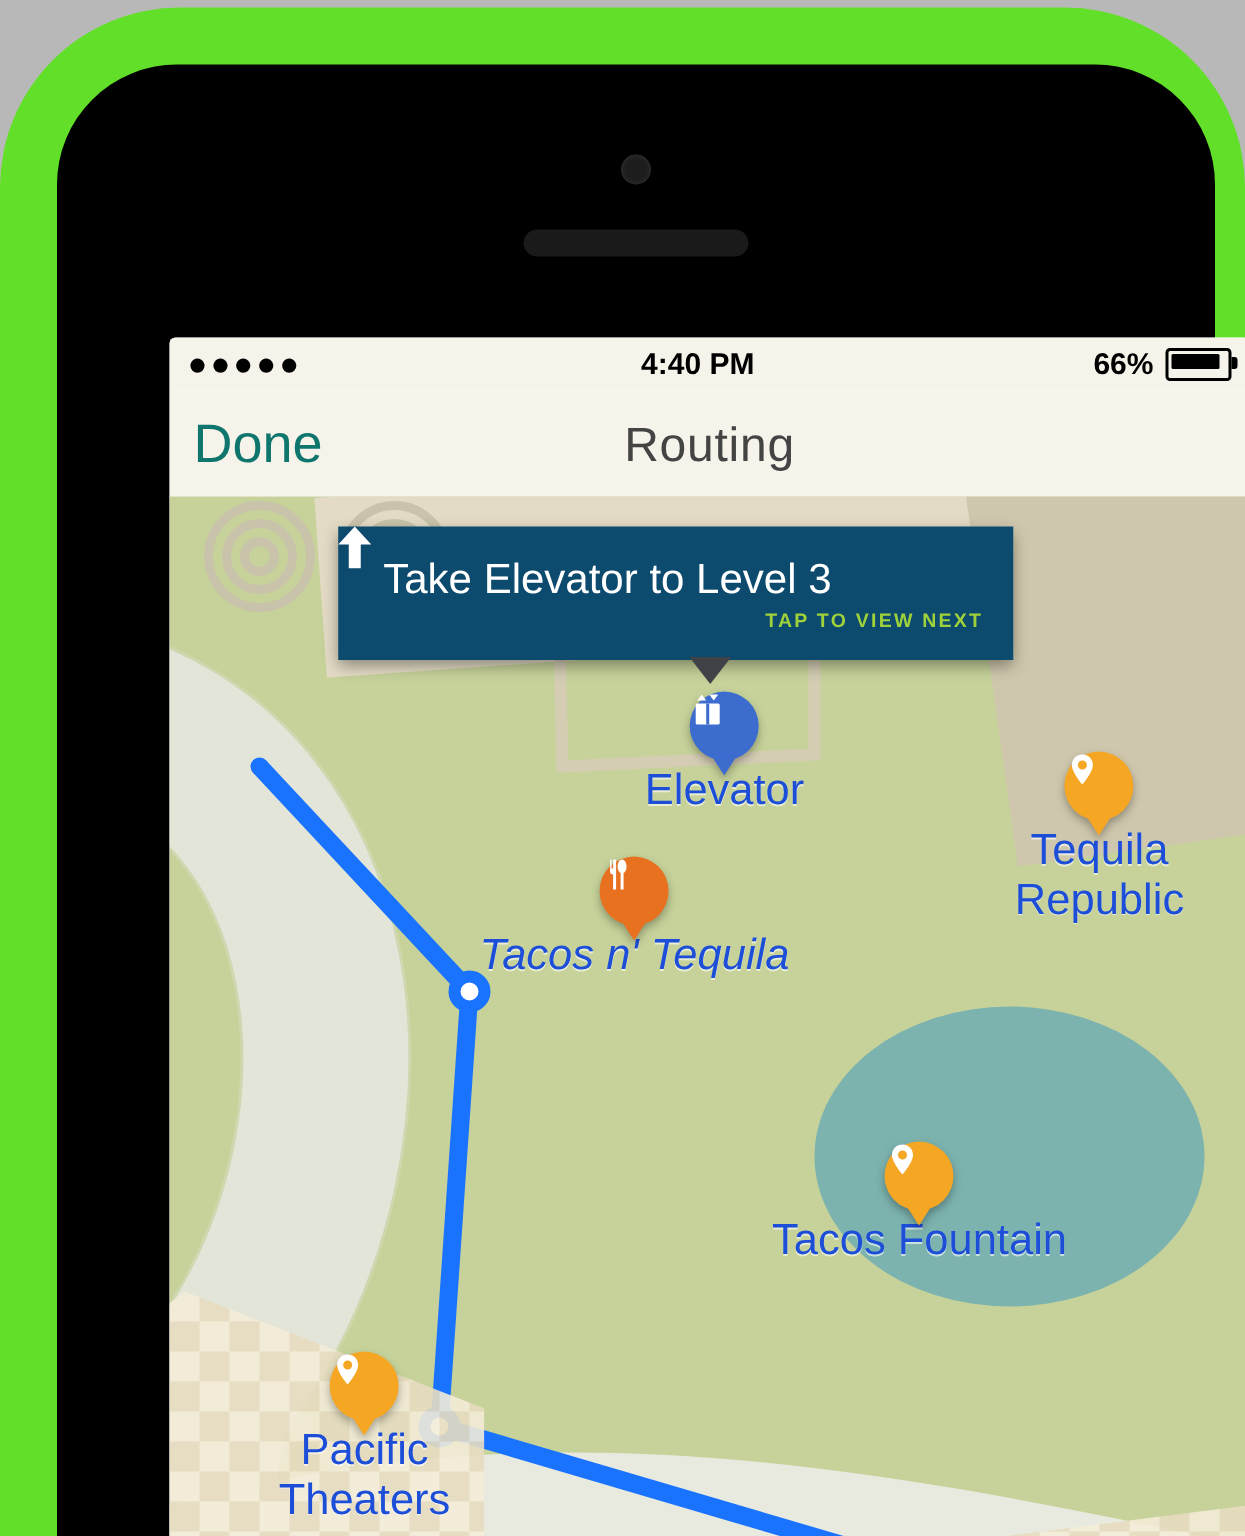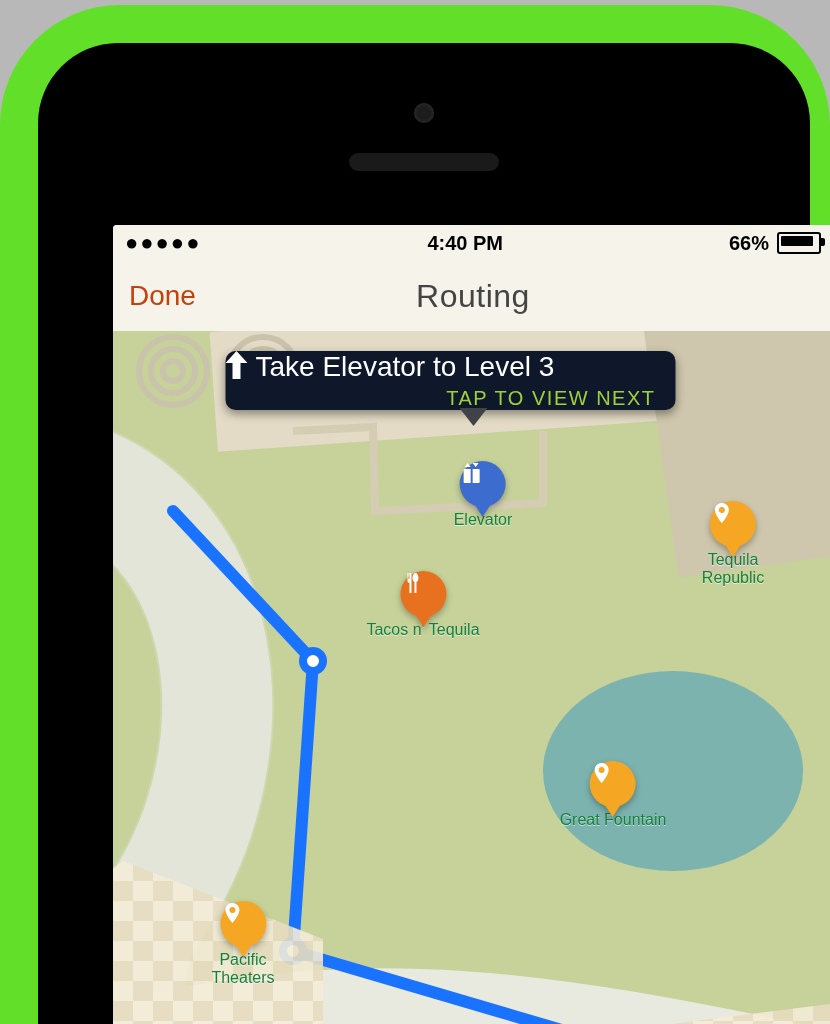--- a/index.html
+++ b/index.html
@@ -13,45 +13,45 @@
   
   .statusbar { position:absolute; left:0; top:0; right:0; height:36px; background:#f6f3ea; display:flex; align-items:center; justify-content:space-between; padding:0 12px; font-size:20px; font-weight:600; color:#000; }
   .sb-left, .sb-right { display:flex; align-items:center; gap:8px; }
   .sb-dots { letter-spacing:2px; font-size:22px; }
   .battery { display:inline-block; width:40px; height:18px; border:2px solid #000; border-radius:3px; position:relative; }
   .battery::after { content:""; position:absolute; right:-6px; top:4px; width:4px; height:8px; background:#000; border-radius:0 2px 2px 0; }
   .battery i { display:block; margin:2px; height:10px; background:#000; border-radius:1px; width:32px; }
 
   
   .navbar { position:absolute; left:0; top:36px; right:0; height:70px; background:#f6f3ea; border-bottom:1px solid #d6d2c6; }
-  .nav-done { position:absolute; left:16px; top:0; height:70px; line-height:70px; font-size:28px; color:#c2410c; }
+  .nav-done { position:absolute; left:16px; top:0; height:70px; line-height:70px; font-size:36px; color:#0f766e; }
   .nav-title { position:absolute; left:0; right:0; top:0; height:70px; line-height:70px; text-align:center; font-size:32px; color:#444; font-weight:400; letter-spacing:0.5px; }
 
   
   .map { position:absolute; left:0; top:106px; right:0; bottom:0; background:#e6e8d0; overflow:hidden; }
   .map svg { position:absolute; left:0; top:0; }
 
   
   .poi { position:absolute; text-align:center; transform:translate(-50%,0); }
-  .poi-label { font-size:16px; color:#15803d; white-space:nowrap; margin-top:4px; text-shadow:0 1px 0 rgba(255,255,255,0.6); }
+  .poi-label { font-size:29px; color:#1d4ed8; white-space:nowrap; margin-top:4px; text-shadow:0 1px 0 rgba(255,255,255,0.6); }
   .pin { width:46px; height:46px; border-radius:50%; display:flex; align-items:center; justify-content:center; margin:0 auto; filter: drop-shadow(0 3px 3px rgba(0,0,0,0.3)); position:relative; }
   .pin::after { content:""; position:absolute; left:50%; bottom:-10px; transform:translateX(-50%); border-left:9px solid transparent; border-right:9px solid transparent; }
   .pin-orange { background:#f5a623; }
   .pin-orange::after { border-top:14px solid #f5a623; }
   .pin-deep { background:#e8711f; }
   .pin-deep::after { border-top:14px solid #e8711f; }
   .pin-blue { background:#3d6ccf; }
   .pin-blue::after { border-top:14px solid #3d6ccf; }
   .pin svg { width:24px; height:24px; }
 
   
-  .callout { position:absolute; left:50%; transform:translateX(-55%); top:20px; background:#0f172a; color:#fff; border-radius:10px; padding:0 20px; box-shadow:0 4px 10px rgba(0,0,0,0.4); min-width:410px; }
+  .callout { position:absolute; left:50%; transform:translateX(-55%); top:20px; background:#0c4a6e; color:#fff; border-radius:0; padding:19px 20px; box-shadow:0 4px 10px rgba(0,0,0,0.4); min-width:410px; }
   .callout::after { content:""; position:absolute; left:55%; bottom:-16px; transform:translateX(-50%); border-left:14px solid transparent; border-right:14px solid transparent; border-top:18px solid #3f4347; }
   .callout-main { display:flex; align-items:center; gap:10px; font-size:28px; font-weight:500; white-space:nowrap; }
-  .callout-sub { text-align:right; font-size:20px; font-weight:400; color:#9fd23a; letter-spacing:1.5px; margin-top:4px; }
+  .callout-sub { text-align:right; font-size:13px; font-weight:700; color:#9fd23a; letter-spacing:1.5px; margin-top:4px; }
 
   
   .checker { position:absolute; background:
       repeating-conic-gradient(#e6dcc0 0% 25%, #f3ecd8 0% 50%) 0 0/40px 40px;
       opacity:0.9; }
 </style>
 </head>
 <body>
 
 <div class="page-bg">
@@ -133,21 +133,21 @@
             <div class="pin pin-blue">
               <svg viewBox="0 0 24 24">
                   <rect x="4" y="8" width="16" height="14" rx="1" fill="#fff"></rect>
                   <rect x="11" y="8" width="2" height="14" fill="#3d6ccf"></rect>
                   <path d="M8 2 L5 6 H11 Z M16 6 L13 2 H19 Z" fill="#fff"></path>
                 </svg>
             </div>
             <div class="poi-label">Elevator</div>
           </div>
 
-          <div class="poi" style="left:310px; top:240px;">
+          <div class="poi" style="left:310px; top:240px;font-style:italic;">
             <div class="pin pin-deep">
               <svg viewBox="0 0 24 24" fill="#fff">
                   <path d="M7 2v8a2 2 0 0 0 2 2v10h2V2h-2v6H8V2H7zm8 0c-1.7 0-3 2-3 5 0 2 1 3.5 2 4v11h2V11c1-.5 2-2 2-4 0-3-1.3-5-3-5z"></path>
                 </svg>
             </div>
             <div class="poi-label">Tacos n' Tequila</div>
           </div>
 
           <div class="poi" style="left:620px; top:170px;">
             <div class="pin pin-orange">
@@ -158,21 +158,21 @@
             <div class="poi-label" style="white-space:pre;">Tequila
 Republic</div>
           </div>
 
           <div class="poi" style="left:500px; top:430px;">
             <div class="pin pin-orange">
               <svg viewBox="0 0 24 24">
                   <path d="M12 2C8 2 5 5 5 9c0 5 7 13 7 13s7-8 7-13c0-4-3-7-7-7zm0 10a3 3 0 1 1 0-6 3 3 0 0 1 0 6z" fill="#fff"></path>
                 </svg>
             </div>
-            <div class="poi-label">Great Fountain</div>
+            <div class="poi-label">Tacos Fountain</div>
           </div>
 
           <div class="poi" style="left:130px; top:570px;">
             <div class="pin pin-orange">
               <svg viewBox="0 0 24 24">
                   <path d="M12 2C8 2 5 5 5 9c0 5 7 13 7 13s7-8 7-13c0-4-3-7-7-7zm0 10a3 3 0 1 1 0-6 3 3 0 0 1 0 6z" fill="#fff"></path>
                 </svg>
             </div>
             <div class="poi-label" style="white-space:pre;">Pacific
 Theaters</div>

